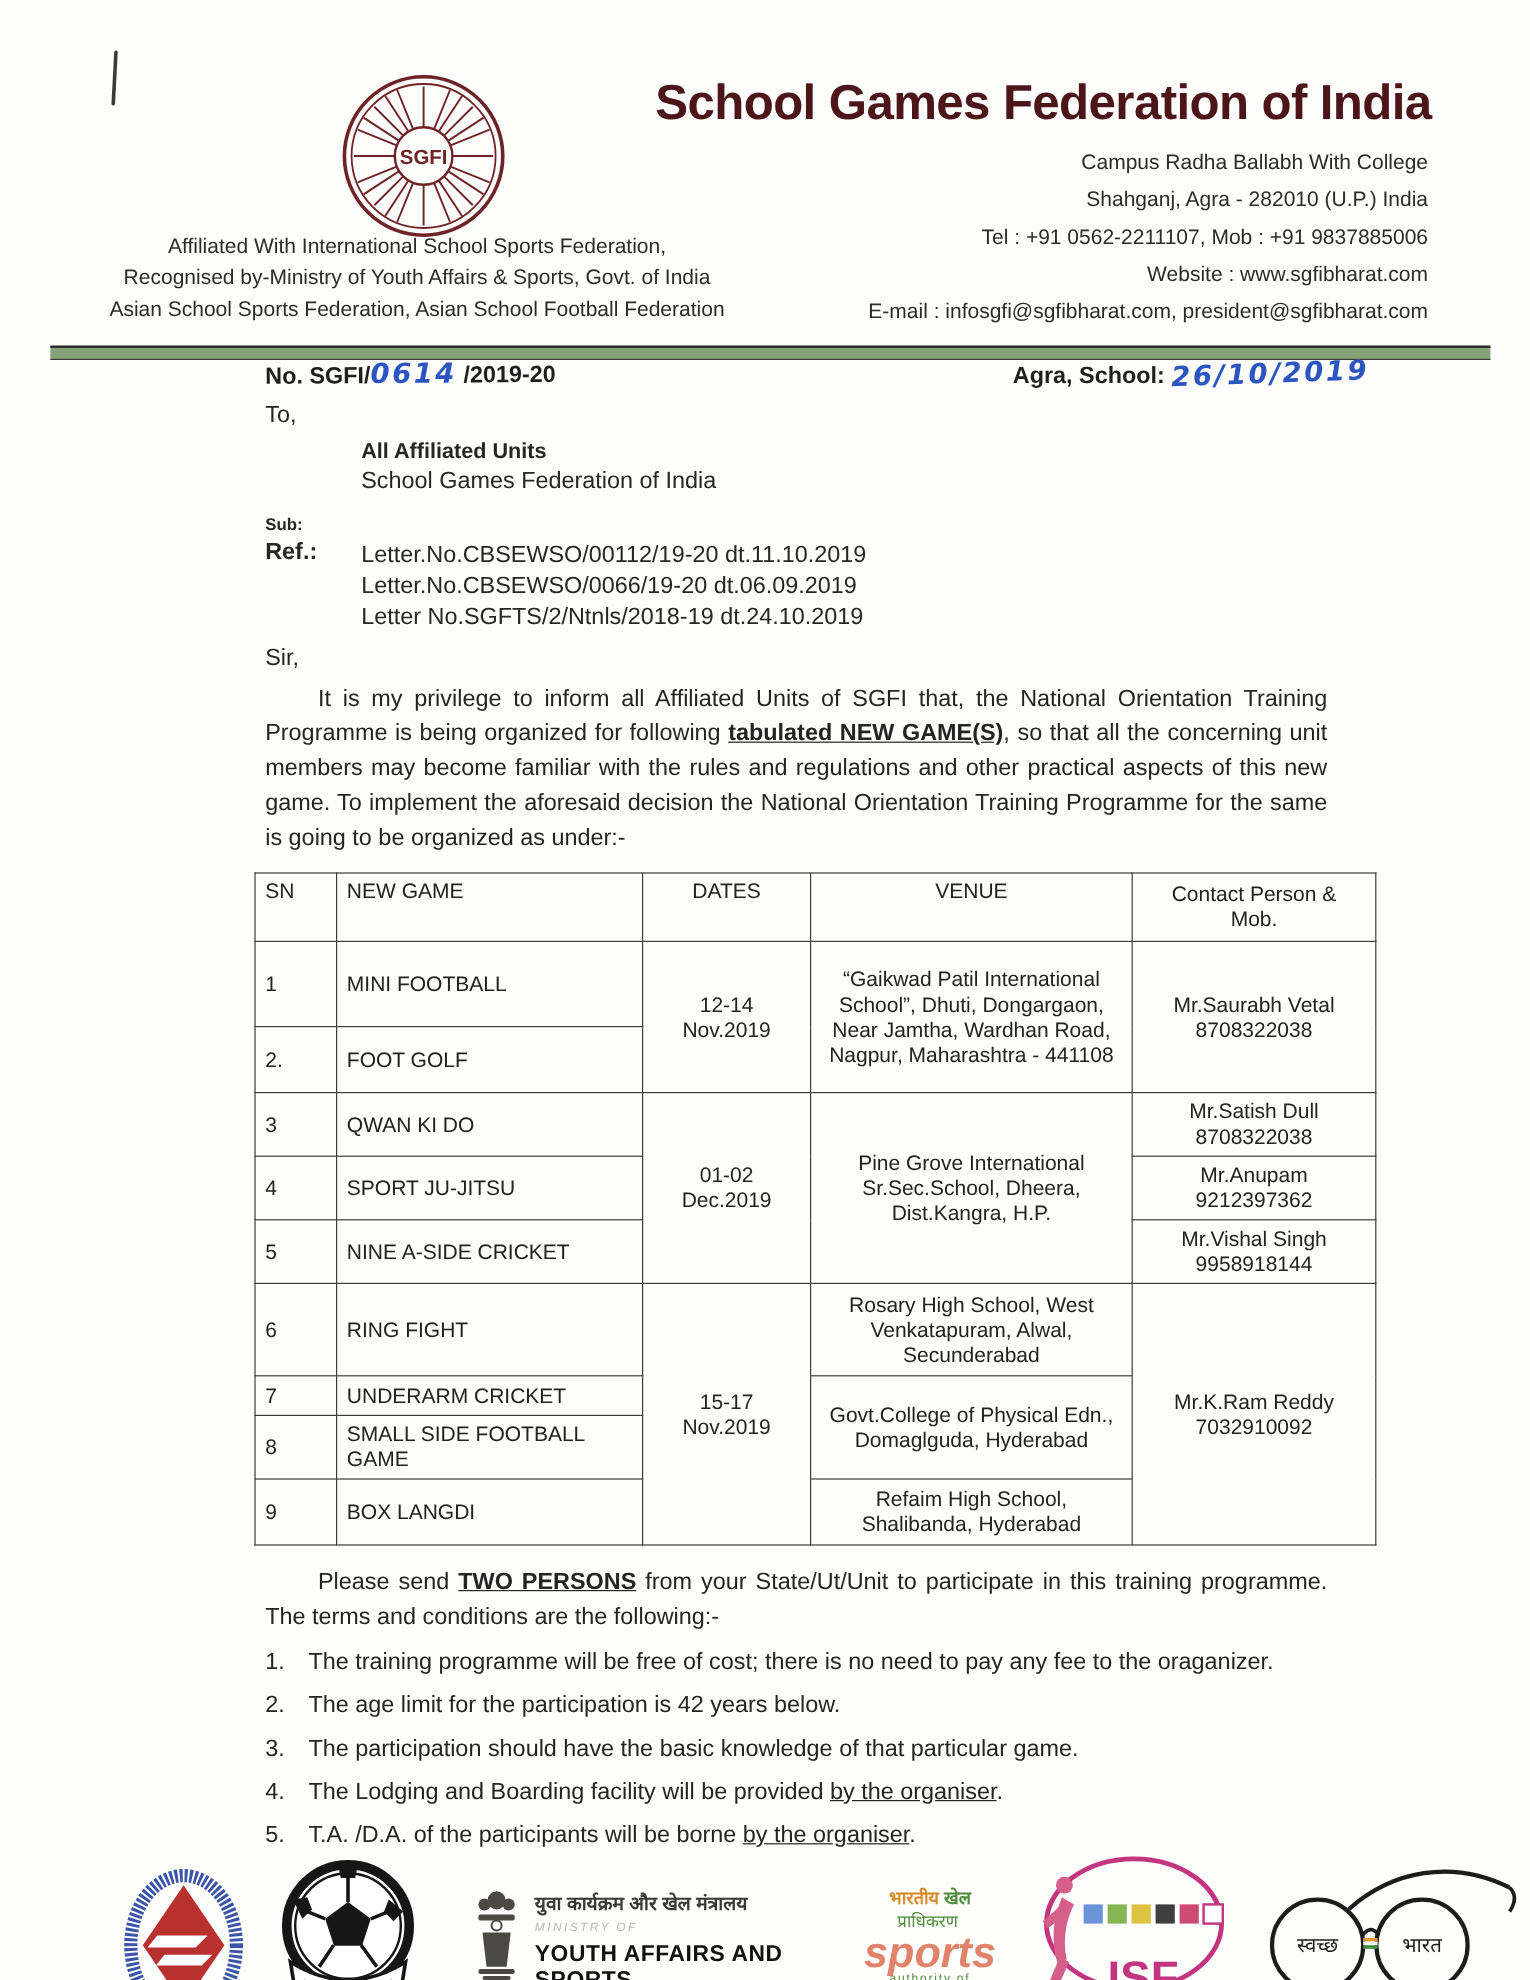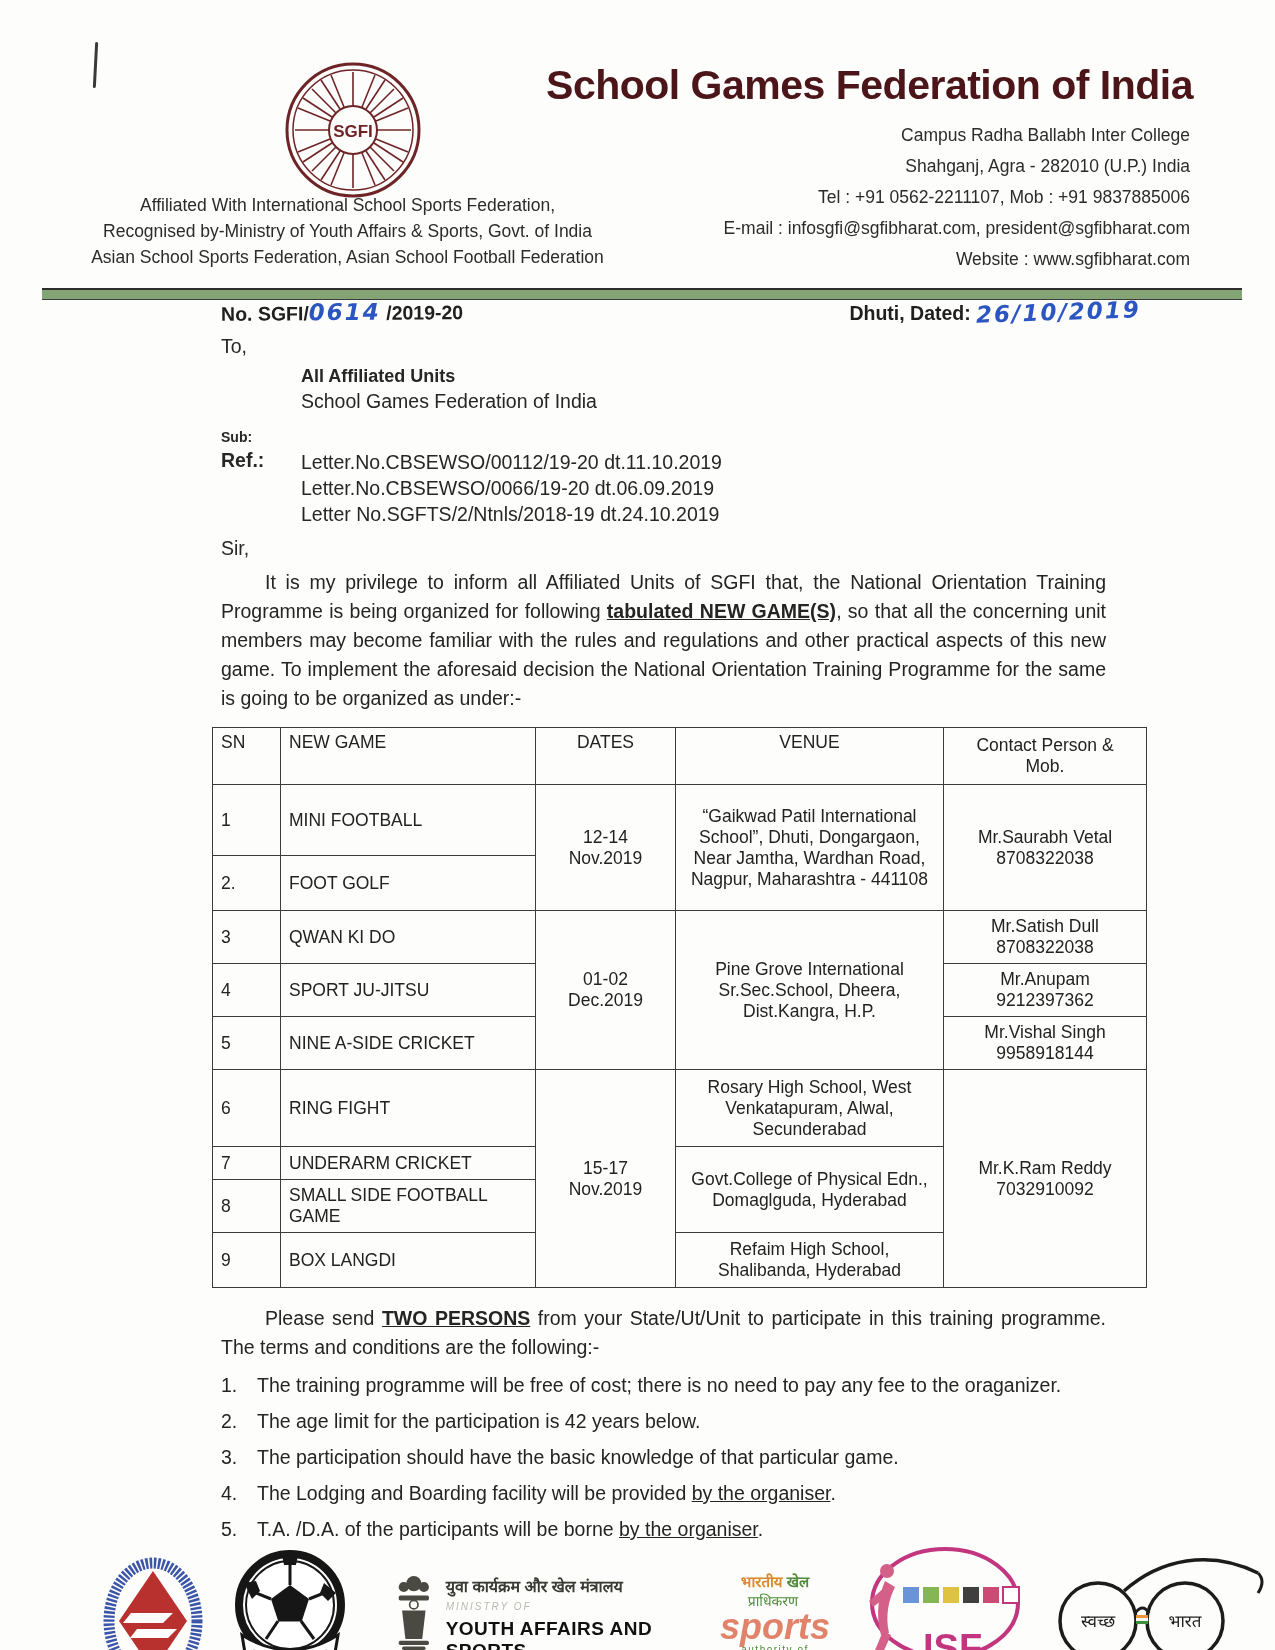--- a/index.html
+++ b/index.html
@@ -108,40 +108,40 @@
       <line x1="102" y1="20" x2="83" y2="49"></line>
         <line x1="57" y1="91" x2="38" y2="120"></line>
     </g>
     <circle cx="70" cy="70" r="24" fill="#fdfdfb" stroke="#6e2427" stroke-width="2"></circle>
     <text x="70" y="77" text-anchor="middle" font-size="17" font-weight="bold" fill="#6e2427">SGFI</text>
   </svg>
 
   <h1 class="org-title">School Games Federation of India</h1>
 
   <div class="addr">
-    <div>Campus Radha Ballabh Inter College</div>
+    <div>Campus Radha Ballabh With College</div>
     <div>Shahganj, Agra - 282010 (U.P.) India</div>
     <div>Tel : +91 0562-2211107, Mob : +91 9837885006</div>
+    <div>Website : www.sgfibharat.com</div>
     <div>E-mail : infosgfi@sgfibharat.com, president@sgfibharat.com</div>
-    <div>Website : www.sgfibharat.com</div>
   </div>
 
   <div class="recog">
     <div>Affiliated With International School Sports Federation,</div>
     <div>Recognised by-Ministry of Youth Affairs &amp; Sports, Govt. of India</div>
     <div>Asian School Sports Federation, Asian School Football Federation</div>
   </div>
 
   <div class="sep"></div>
 
   <div class="content">
 
     <div class="refrow">
       <div class="no-cell"><span>No. SGFI/</span><span class="hand">0614</span><span> /2019-20</span></div>
-      <div class="dated-cell"><span>Dhuti, Dated:</span> <span class="hand">26/10/2019</span></div>
+      <div class="dated-cell"><span>Agra, School:</span> <span class="hand">26/10/2019</span></div>
     </div>
 
     <div class="to-line">To,</div>
     <div class="to-name">All Affiliated Units</div>
     <div class="to-org">School Games Federation of India</div>
 
     <div class="subrow">
       <span class="lbl">Sub:</span>
     </div>
 

